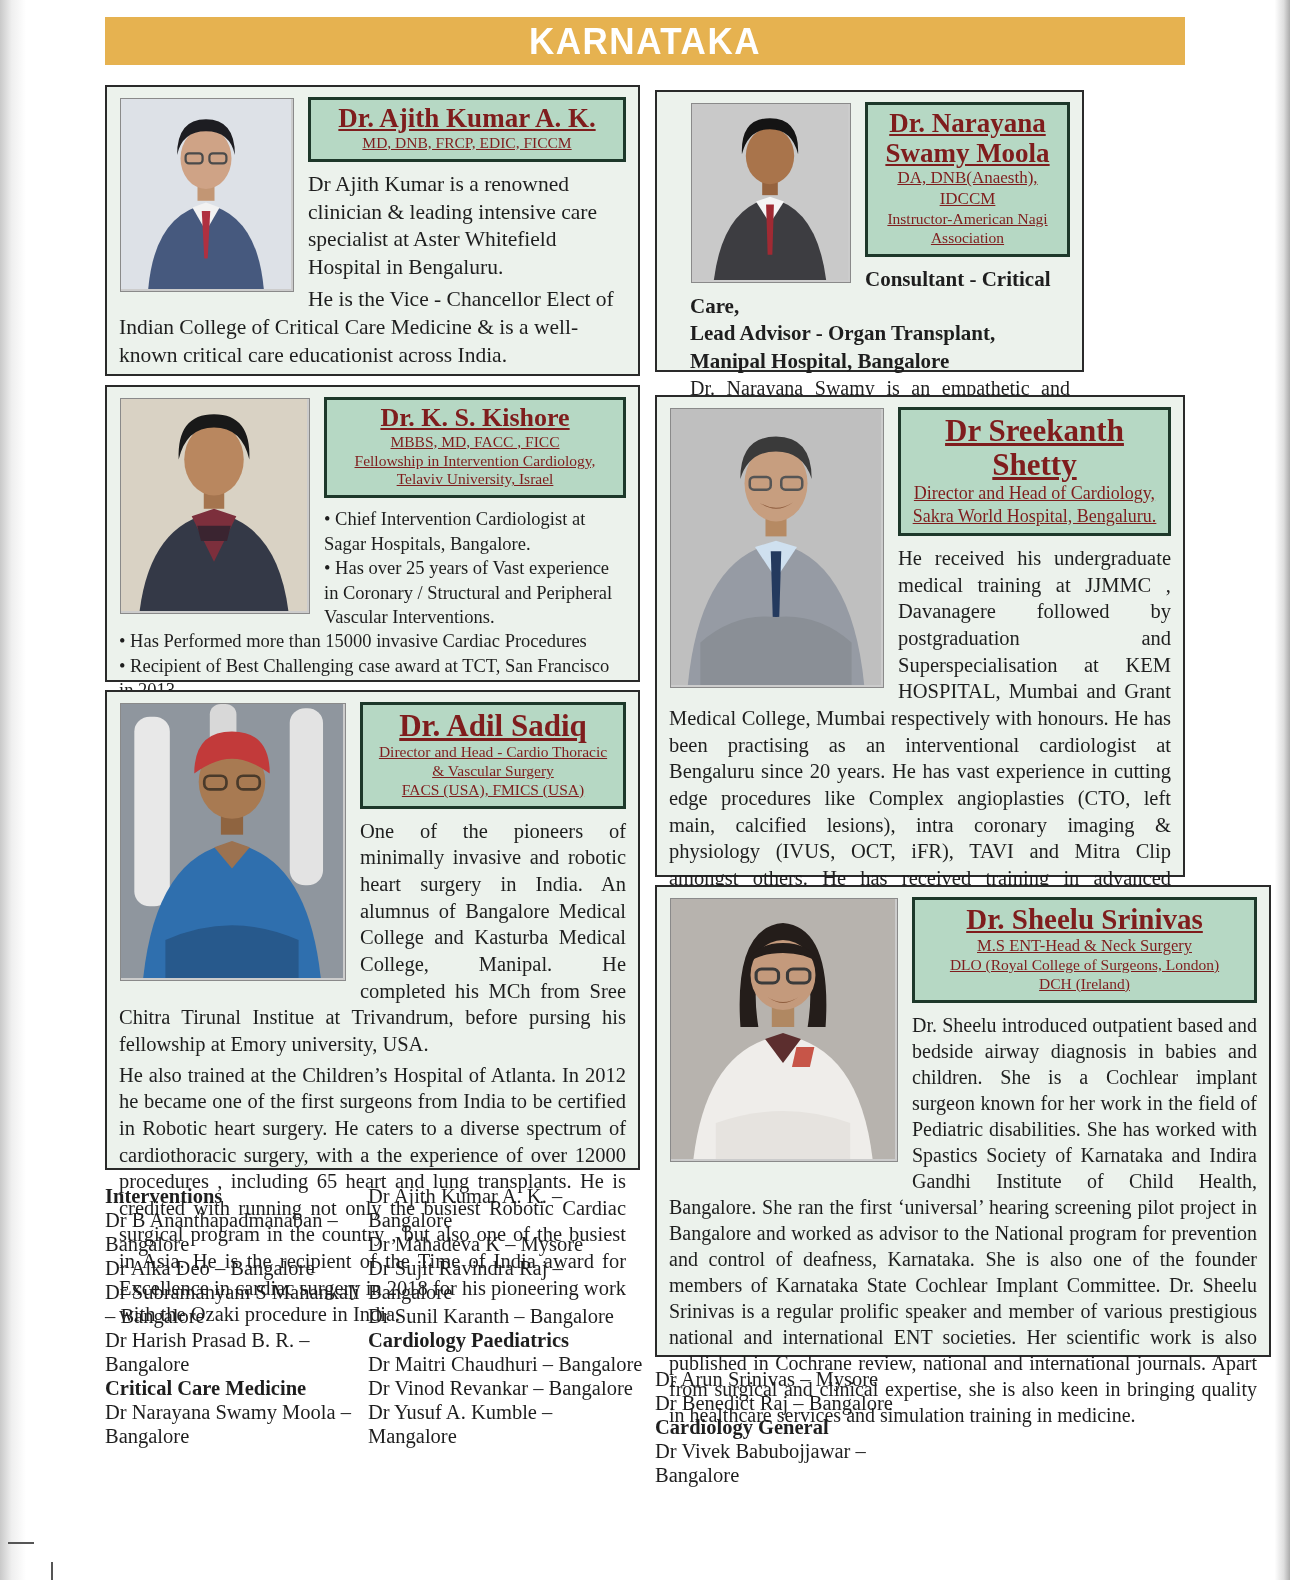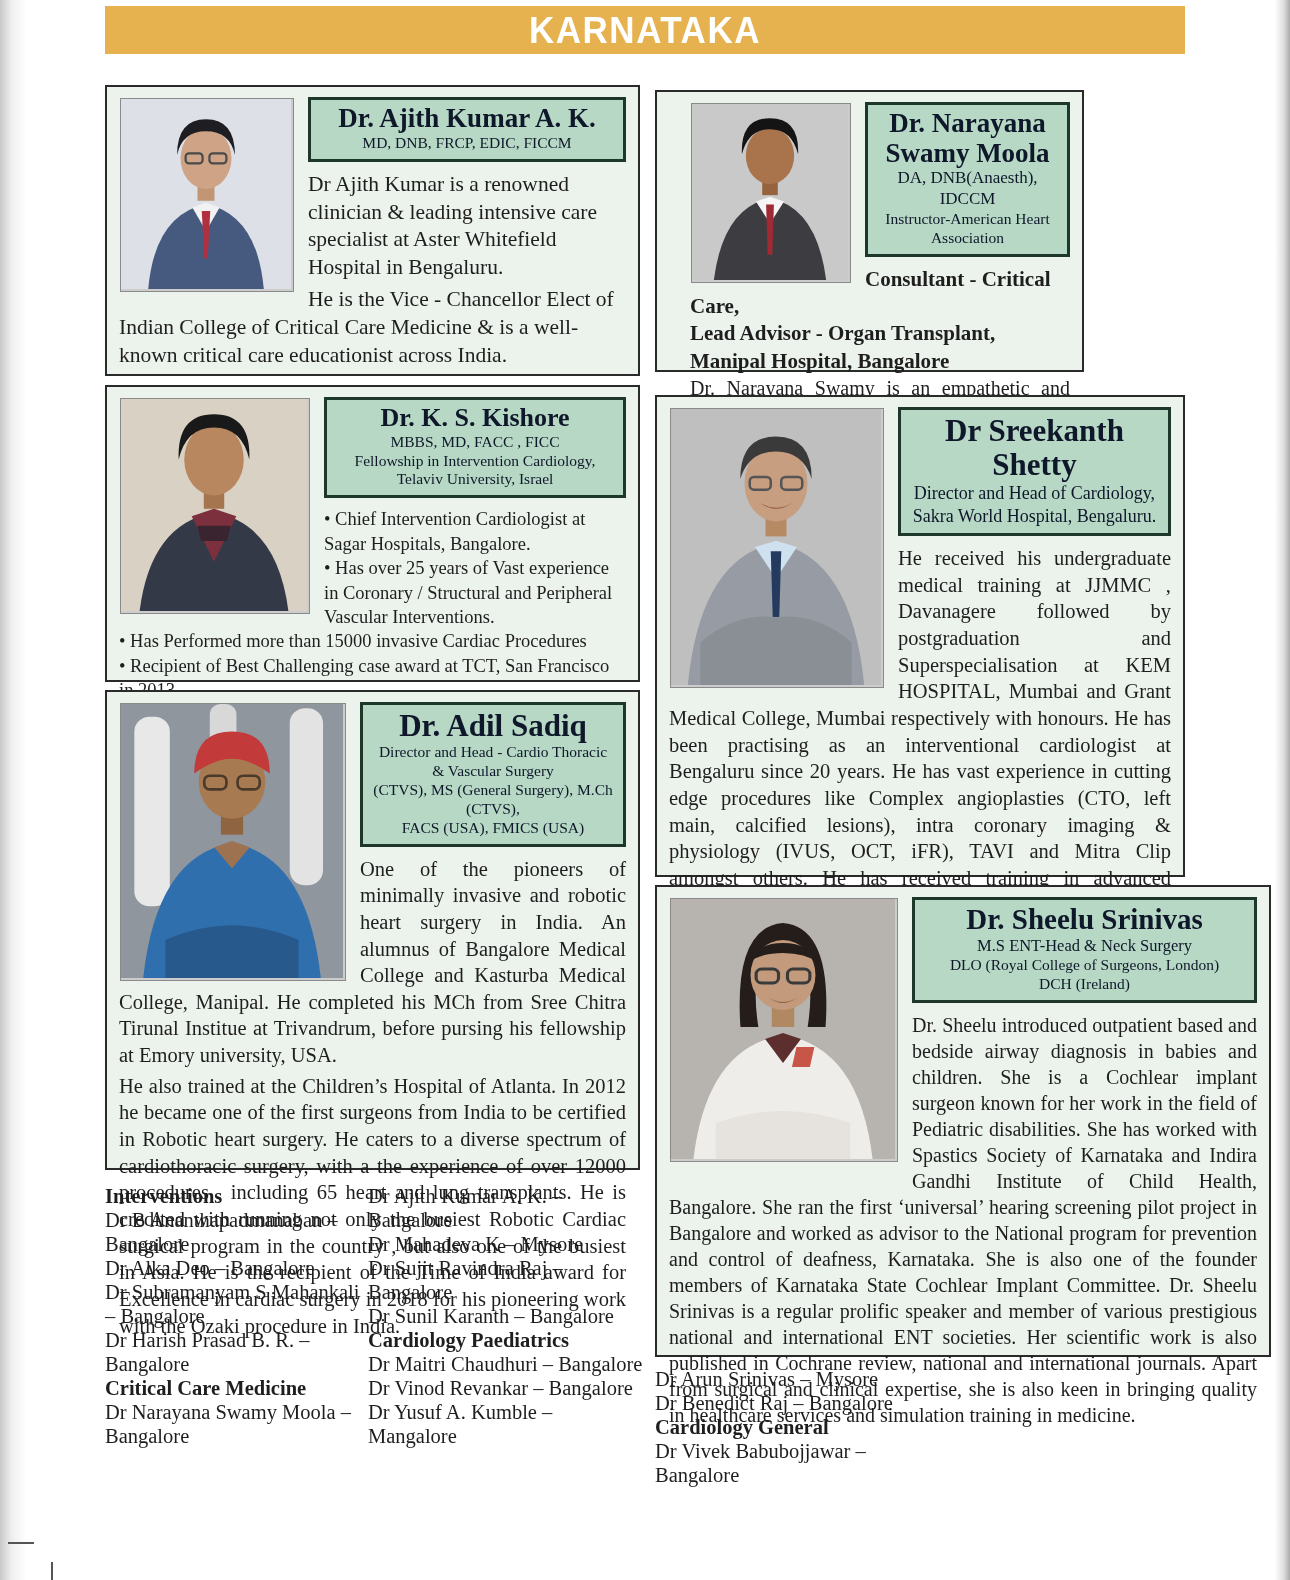--- a/index.html
+++ b/index.html
@@ -2,30 +2,30 @@
 <html><head>
 <meta charset="utf-8">
 <style>
   html,body{margin:0;padding:0;background:#ffffff;}
   #page{position:relative;width:1290px;height:1580px;background:#ffffff;overflow:hidden;
         font-family:"Liberation Serif", serif;color:#1e1e1e;}
   .edge-left{position:absolute;left:0;top:0;width:26px;height:100%;
         background:linear-gradient(to right,#c9c9c9,#efefef 45%,#ffffff);}
   .edge-right{position:absolute;right:0;top:0;width:18px;height:100%;
         background:linear-gradient(to left,#ababab,#dedede 35%,#ffffff 85%);}
-  .header-bar{position:absolute;left:105px;top:6px;width:1080px;height:48px;
+  .header-bar{position:absolute;left:105px;top:17px;width:1080px;height:48px;
         background:#E6B250;display:flex;align-items:center;justify-content:center;text-align:center;}
   .header-bar .title{font-family:"Liberation Sans", sans-serif;font-weight:800;
         font-size:35px;letter-spacing:1.5px;color:#ffffff;transform:scaleY(1.08);}
   .card{position:absolute;box-sizing:border-box;background:#ECF2EC;border:2px solid #2a2a2a;
         padding:10px 12px;}
   .photo{float:left;margin:1px 14px 6px 1px;border:1px solid #8a8a8a;background:#ccc;}
   .photo svg{display:block;}
   .namebox{overflow:hidden;background:#B6D8C4;border:3px solid #1d382a;text-align:center;
-        padding:4px 8px 6px 8px;margin-bottom:9px;color:#0f172a;}
+        padding:4px 8px 6px 8px;margin-bottom:9px;color:#7f1d1d;text-decoration:underline;}
   .nm{font-weight:bold;line-height:1.1;}
   .nm-27{font-size:27px;} .nm-26{font-size:26px;} .nm-31{font-size:31px;} .nm-29{font-size:29px;}
   .cr{font-size:15.5px;line-height:1.22;}
   .cr-lg{font-size:18px;line-height:1.25;}
   .bio{font-size:20.5px;line-height:1.3;text-align:justify;margin:0 0 4px 0;}
   .bio-left{text-align:left;}
   .role{font-weight:bold;font-size:21px;line-height:1.3;}
   .bullet{font-size:18.5px;line-height:1.32;}
   .bullet::before{content:"• ";}
   .dir-col{position:absolute;font-size:20.5px;line-height:1.17;}
@@ -74,21 +74,21 @@
         <path d="M41 62 L50 76 L59 62 L50 59 Z" fill="#f5f5f5"></path>
         <path d="M47.5 64 L52.5 64 L51.5 96 L48.5 96 Z" fill="#a02a33"></path>
         <rect x="45" y="48" width="10" height="10" fill="#96633e"></rect>
         <ellipse cx="50" cy="33" rx="15.5" ry="18" fill="#a9744b"></ellipse>
         <path d="M32 32 Q31 9 50 9 Q69 9 68 32 Q64 16 50 16 Q36 16 32 32 Z" fill="#141414"></path>
       </svg>
     </div>
     <div class="namebox">
       <div class="nm nm-27">Dr. Narayana Swamy Moola</div>
       <div class="cr" style="font-size:17px;">DA, DNB(Anaesth), IDCCM</div>
-      <div class="cr">Instructor-American Heart Association</div>
+      <div class="cr">Instructor-American Nagi Association</div>
     </div>
     <div class="role">Consultant - Critical Care,</div>
     <div class="role">Lead Advisor - Organ Transplant,</div>
     <div class="role">Manipal Hospital, Bangalore</div>
     <p class="bio" style="font-size:20px;">Dr. Narayana Swamy is an empathetic and passionate intensivist with expertise in polytrauma, sepsis and multi organ failure. He was instrumental in planning and commissioning multiple level 3 ICUs in Bangalore. He is well known for his communication skills and strong connection with the patients and their families.</p>
   </div>
 
   <div class="card" style="left:105px;top:385px;width:535px;height:297px;">
     <div class="photo" style="width:188px;height:214px;">
       <svg width="186" height="212" viewBox="0 0 100 112" preserveAspectRatio="none">
@@ -151,21 +151,20 @@
         <ellipse cx="50" cy="37" rx="15" ry="17.5" fill="#a87a52"></ellipse>
         <path d="M33 33 Q33 13 50 13 Q67 13 67 33 Q58 26 50 26 Q42 26 33 33 Z" fill="#c23a3a"></path>
         <rect x="37.5" y="34" width="10" height="6.5" rx="2.5" fill="none" stroke="#4a3a2a" stroke-width="1.2"></rect>
         <rect x="52.5" y="34" width="10" height="6.5" rx="2.5" fill="none" stroke="#4a3a2a" stroke-width="1.2"></rect>
         <path d="M42 47 Q50 53 58 47 Q54 50 50 50 Q46 50 42 47 Z" fill="#ffffff"></path>
       </svg>
     </div>
     <div class="namebox">
       <div class="nm nm-31">Dr. Adil Sadiq</div>
       <div class="cr">Director and Head - Cardio Thoracic &amp; Vascular Surgery</div>
-      <div class="cr">(CTVS), MS (General Surgery), M.Ch (CTVS),</div>
       <div class="cr">FACS (USA), FMICS (USA)</div>
     </div>
     <p class="bio">One of the pioneers of minimally invasive and robotic heart surgery in India. An alumnus of Bangalore Medical College and Kasturba Medical College, Manipal. He completed his MCh from Sree Chitra Tirunal Institue at Trivandrum, before pursing his fellowship at Emory university, USA.</p>
     <p class="bio">He also trained at the Children’s Hospital of Atlanta. In 2012 he became one of the first surgeons from India to be certified in Robotic heart surgery. He caters to a diverse spectrum of cardiothoracic surgery, with a the experience of over 12000 procedures , including 65 heart and lung transplants. He is credited with running not only the busiest Robotic Cardiac surgical program in the country , but also one of the busiest in Asia. He is the recipient of the Time of India award for Excellence in cardiac surgery in 2018 for his pioneering work with the Ozaki procedure in India.</p>
   </div>
 
   <div class="card" style="left:655px;top:885px;width:616px;height:472px;">
     <div class="photo" style="width:226px;height:262px;">
       <svg width="224" height="260" viewBox="0 0 100 130" preserveAspectRatio="none">
         <rect width="100" height="130" fill="#b7b3ae"></rect>

